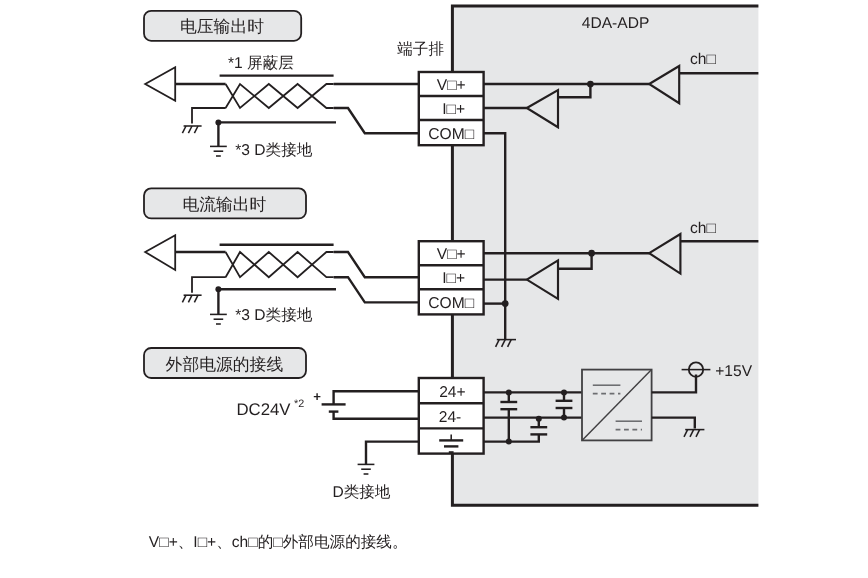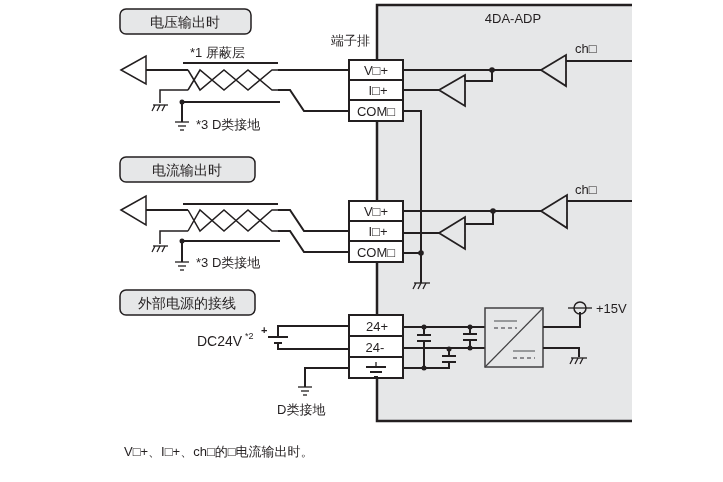--- a/index.html
+++ b/index.html
@@ -213,13 +213,13 @@
     <polyline class="wire" points="543,348 579,348 579,357"></polyline>
     <g>
       <line class="thin" x1="571" y1="358" x2="587" y2="358"></line>
       <line class="thin" x1="573" y1="358" x2="570" y2="364"></line>
       <line class="thin" x1="578" y1="358" x2="575" y2="364"></line>
       <line class="thin" x1="583" y1="358" x2="580" y2="364"></line>
     </g>
   </g>
 </svg>
 
-<div class="caption">V□+、I□+、ch□的□电流输出时。</div>
+<div class="caption">V□+、I□+、ch□的□外部电源的接线。</div>
 
 </body></html>

